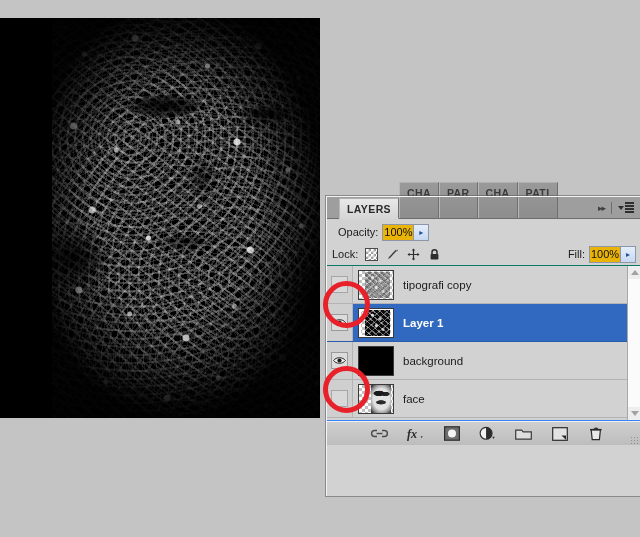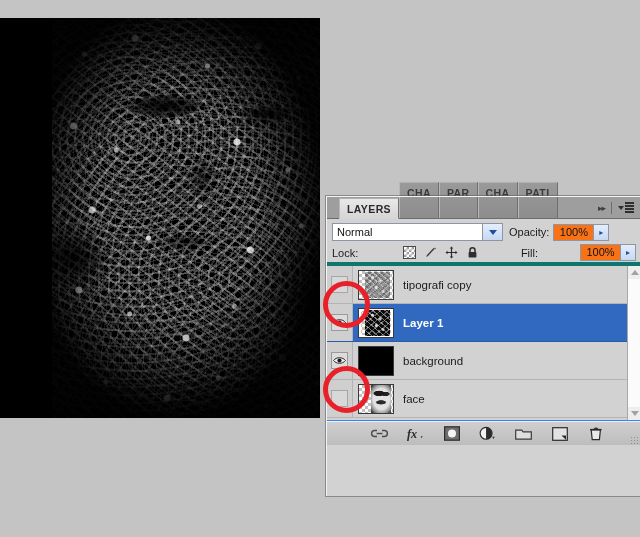--- a/index.html
+++ b/index.html
@@ -151,38 +151,37 @@
     display:flex;align-items:center;justify-content:center;
   }
   .blend-arrow::after{
     content:"";width:0;height:0;
     border-left:4.5px solid transparent;border-right:4.5px solid transparent;
     border-top:5px solid #1f4e9c;
   }
   .lbl{font-size:11px;color:#1b1b1b;}
   .opacity-lbl{margin-left:6px;margin-right:4px;}
   .numbox{
-    width:56px;height:17px;background:#f97316;border:1px solid #8d96a8;
+    width:47px;height:17px;background:#eab308;border:1px solid #8d96a8;
     display:flex;align-items:center;box-sizing:border-box;
   }
   .numbox .num{flex:1;text-align:center;font-size:11px;color:#111;line-height:15px;}
   .numbox .spin{
     width:14px;height:15px;
     background:linear-gradient(180deg,#e6eefb,#c6d8f2);
     border-left:1px solid #8d96a8;
     display:flex;align-items:center;justify-content:center;
     font-size:8px;color:#1f4e9c;
   }
 
   
   .row-lock{
     display:flex;align-items:center;height:23px;
     padding:0 4px 0 5px;box-sizing:border-box;
-    border-bottom:4px solid #0f766e;
-    gap:38px;
+    border-bottom:1px solid #0f766e;
   }
   .lock-icons{display:flex;align-items:center;gap:7px;margin-left:6px;}
   .ico{width:14px;height:14px;display:flex;align-items:center;justify-content:center;}
   .ico-transp{
     width:11px;height:11px;
     background:
       linear-gradient(45deg,#9a9a9a 25%,transparent 25% 75%,#9a9a9a 75%),
       linear-gradient(45deg,#9a9a9a 25%,#fff 25% 75%,#9a9a9a 75%);
     background-size:5px 5px;background-position:0 0,2.5px 2.5px;
     border:1px solid #4a4a4a;
@@ -347,24 +346,20 @@
           <i></i>
             <i></i>
             <i></i>
             <i></i>
         </span>
       </span>
     </div>
   </div>
 
   <div class="row-blend">
-    <div class="blend-select">
-      <span class="val">Normal</span>
-      <span class="blend-arrow"></span>
-    </div>
     <span class="lbl opacity-lbl">Opacity:</span>
     <div class="numbox">
       <span class="num">100%</span>
       <span class="spin">▸</span>
     </div>
   </div>
 
   <div class="row-lock">
     <span class="lbl">Lock:</span>
     <span class="lock-icons">

